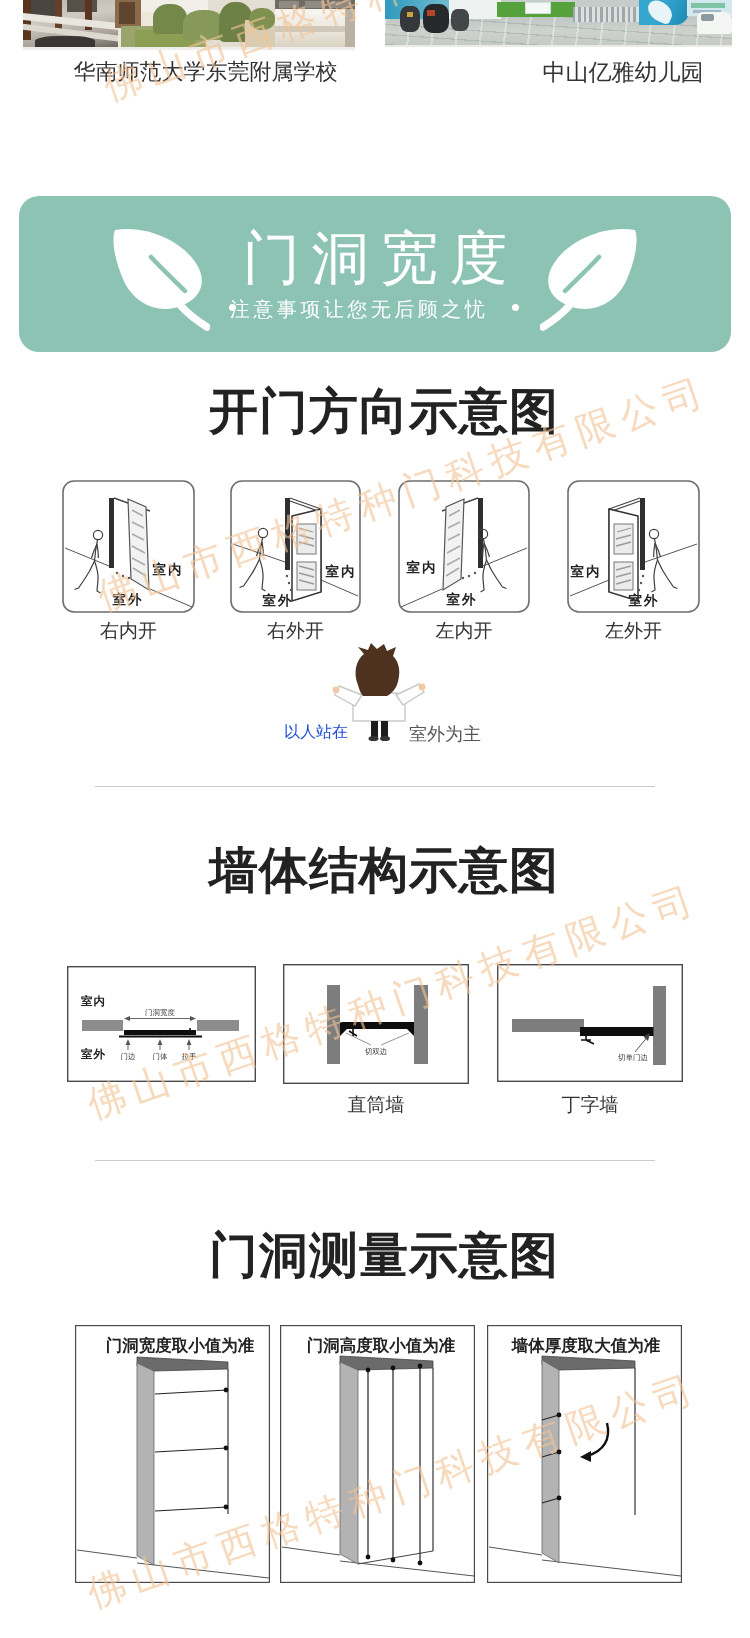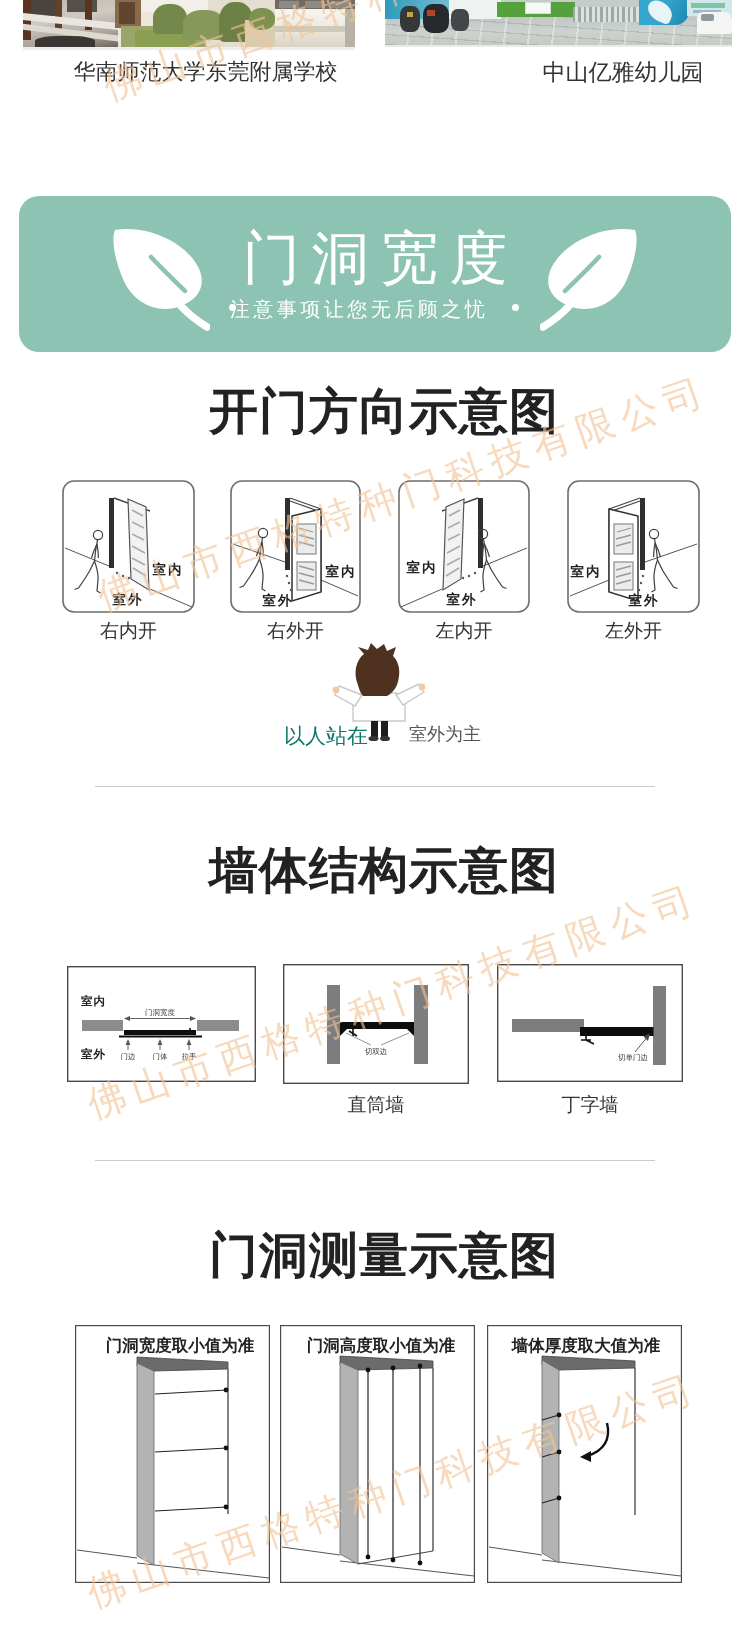--- a/index.html
+++ b/index.html
@@ -229,21 +229,21 @@
 <circle cx="97" cy="44" r="3.4" fill="#f2c9a3"></circle>
 
 <path d="M33 42 C28 30,31 17,39 11 L33 4 L43 7 L46 0 L52 6 L59 1 L62 8 L71 4 L68 13 C73 18,75 25,74 33 C73 43,69 49,62 53 L38 53 C35 49,34 46,33 42 Z" fill="#4f3120"></path>
 
 <rect x="46" y="78" width="7" height="16" fill="#1d1d1d"></rect>
 <rect x="56" y="78" width="7" height="16" fill="#1d1d1d"></rect>
 <ellipse cx="48.5" cy="95.5" rx="5" ry="2.6" fill="#333"></ellipse>
 <ellipse cx="60" cy="95.5" rx="5" ry="2.6" fill="#333"></ellipse>
 </svg>
 
-<div class="abs" style="left:284px;top:722px;font-size:21px;color:#0f766e;">以人站在</div>
+<div class="abs" style="left:284px;top:722px;font-size:16px;color:#1d4ed8;">以人站在</div>
 
 <div class="abs" style="left:409px;top:722px;font-size:18px;color:#555;">室外为主</div>
 
 <div class="abs divider" style="top:786px;"></div>
 
 <div class="abs sect" style="left:9px;top:838px;">墙体结构示意图</div>
 
 <svg class="abs" style="left:67px;top:966px;" width="189" height="116" viewBox="0 0 189 116">
 
 <rect x="0.7" y="0.7" width="187.6" height="114.6" fill="#fff" stroke="#4a4a4a" stroke-width="1.4"></rect>

